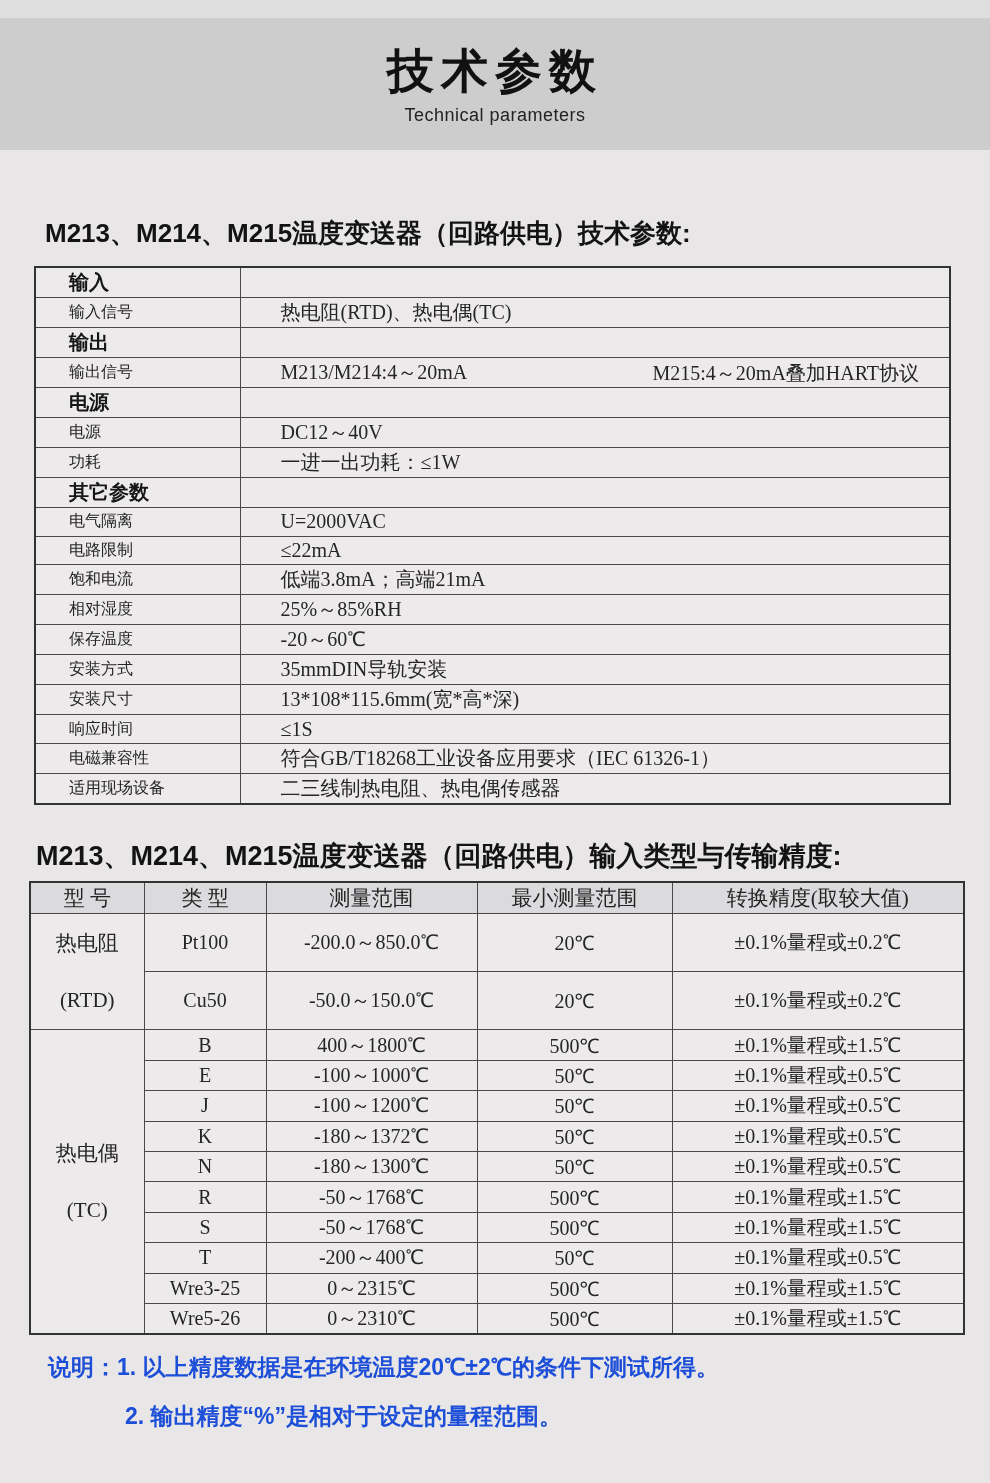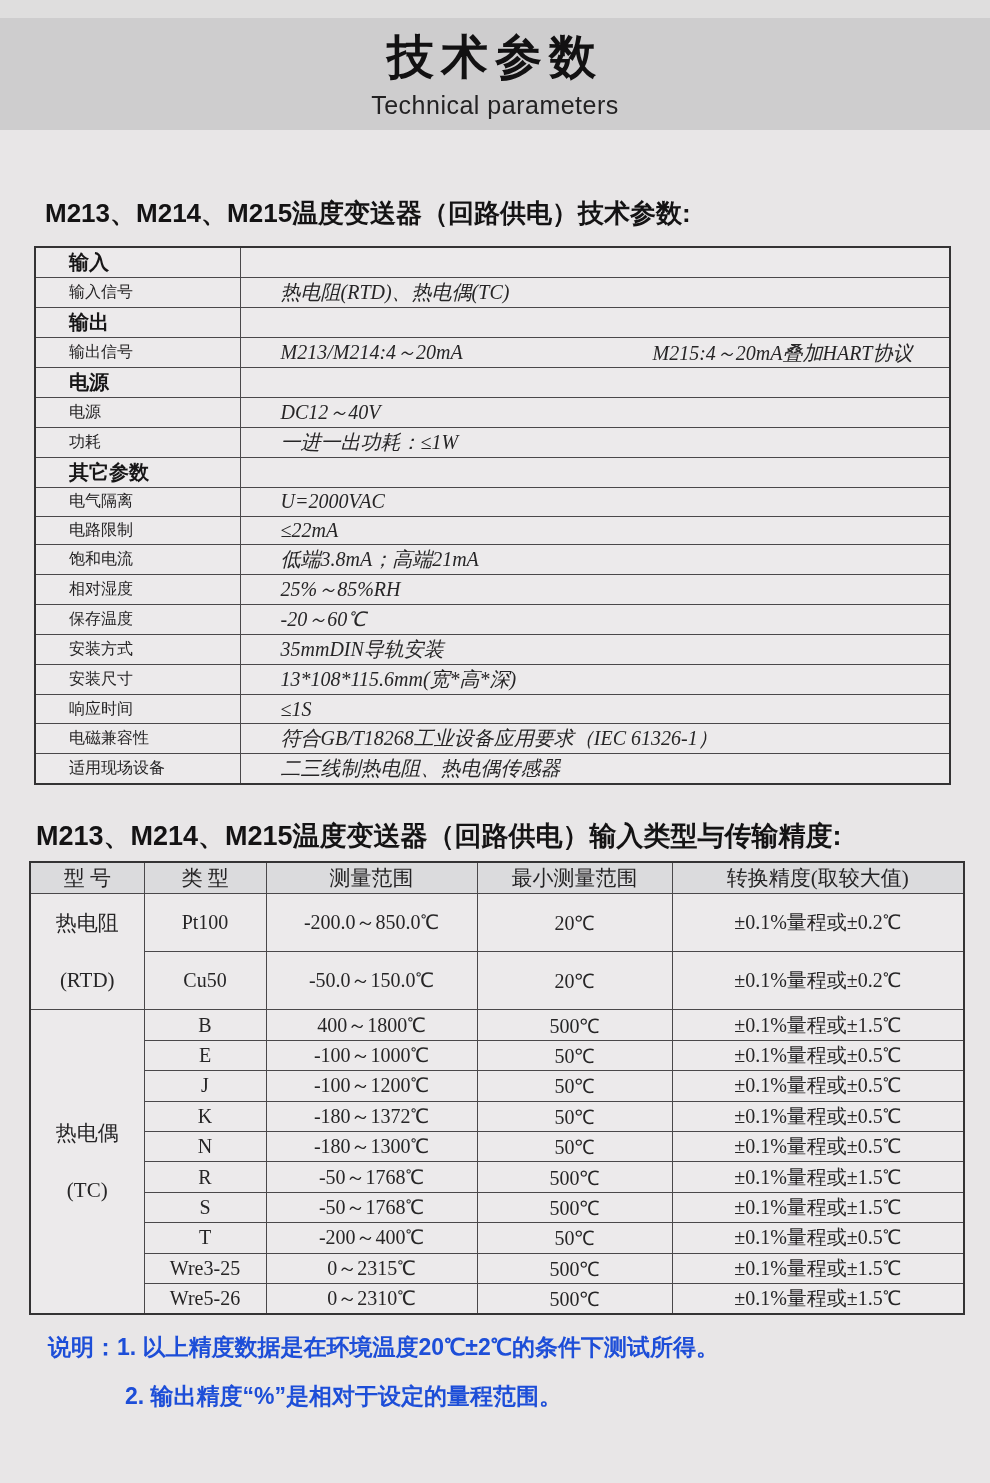--- a/index.html
+++ b/index.html
@@ -5,50 +5,50 @@
   html,body { margin:0; padding:0; }
   body {
     width:990px; height:1483px;
     background:#e8e6e7;
     font-family:"Liberation Serif", serif;
     color:#262526;
     overflow:hidden;
   }
   .top-strip { height:18px; background:#dfdede; }
   .title-band {
-    height:112px; background:#cecdce;
+    height:132px; background:#cecdce;
     display:flex; flex-direction:column; align-items:center; justify-content:center;
   }
   .page-title {
     font-family:"Liberation Sans", sans-serif;
     font-weight:bold; font-size:47px; letter-spacing:7px;
     color:#121112; line-height:1.05; margin-top:4px;
   }
   .page-subtitle {
     font-family:"Liberation Sans", sans-serif;
-    font-size:25px; color:#232223; letter-spacing:0.5px; margin-top:10px;
+    font-size:18px; color:#232223; letter-spacing:0.5px; margin-top:10px;
   }
   .heading {
     font-family:"Liberation Sans", sans-serif;
     font-weight:bold; color:#141314; white-space:nowrap;
   }
   .heading-1 { font-size:26px; margin:66px 0 0 45px; }
   .heading-2 { font-size:27px; margin:33px 0 0 36px; }
 
   table { border-collapse:collapse; table-layout:fixed; background:#eceaeb; }
   td, th { border:1.5px solid #4a484a; vertical-align:middle; overflow:hidden; }
 
   
   .spec-table { width:915px; margin:15px 0 0 34px; border:2.5px solid #343334; }
   .spec-table tr { height:28.7px;border-radius:7px; }
   .spec-table td.label { padding-left:33px; font-size:16px; }
   .spec-table td.label.sec {
     font-family:"Liberation Sans", sans-serif; font-weight:bold; font-size:20px; color:#171617;
   }
-  .spec-table td.value { position:relative; padding-left:40px; font-size:20px; white-space:nowrap;font-style:italic; }
+  .spec-table td.value { position:relative; padding-left:40px; font-size:20px; white-space:nowrap; }
   .spec-table td.value .v2 {
     position:absolute; left:412px; top:50%; transform:translateY(-50%); white-space:nowrap;
   }
 
   
   .range-table { width:934px; margin:7px 0 0 29px; border:2.5px solid #343334; text-align:center; }
   .range-table thead tr { height:31px;padding-left:40px; }
   .range-table tbody tr { height:30.4px; }
   .range-table th {
     background:#dbdbdd; font-weight:normal; font-size:21px; color:#242324;

